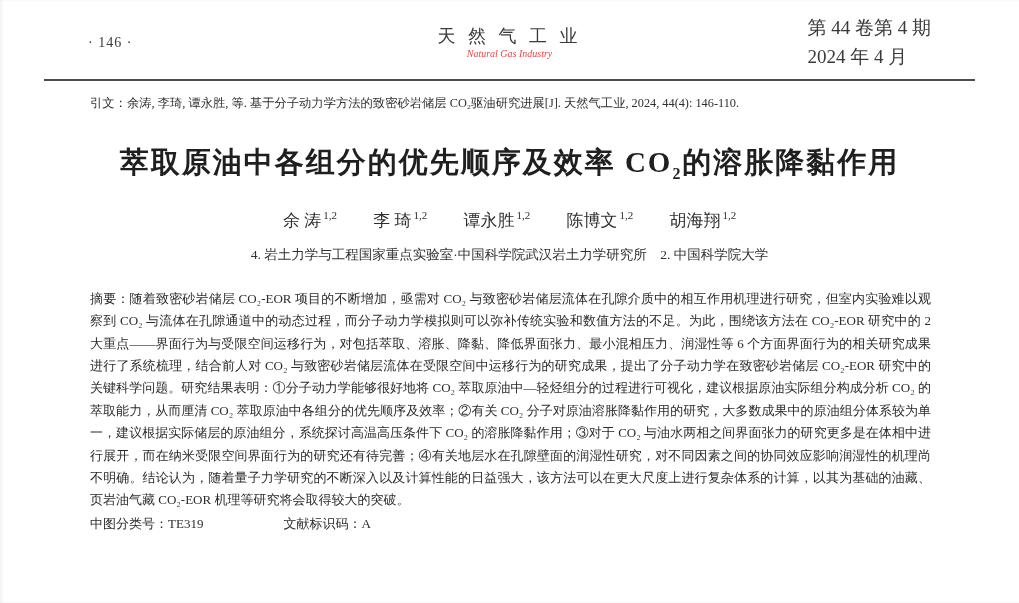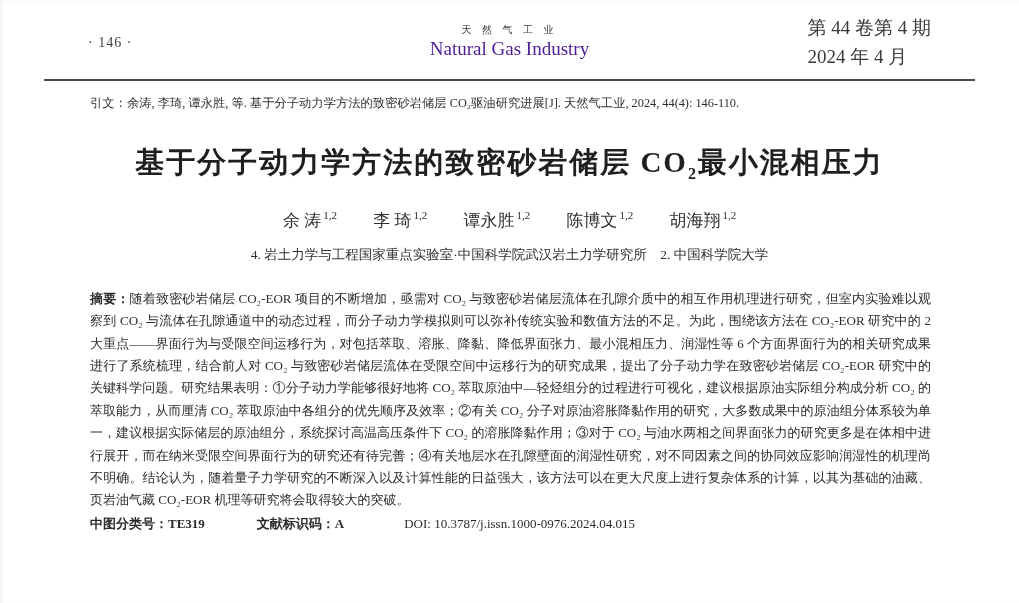--- a/index.html
+++ b/index.html
@@ -19,22 +19,22 @@
 
   
   .running-head {
     display: grid;
     grid-template-columns: 1fr auto 1fr;
     align-items: center;
     padding: 14px 88px 0 88px;
   }
   .page-number { font-size: 14px; letter-spacing: 1px; color: #3a3a3a; }
   .journal-block { text-align: center; line-height: 1.25; }
-  .journal-cn { font-size: 10px; letter-spacing: 4px; color: #3a3a3a; }
-  .journal-en { font-size: 19px; color: #4c1d95; }
+  .journal-cn { font-size: 18px; letter-spacing: 4px; color: #3a3a3a; }
+  .journal-en { font-size: 10px; color: #ef4444; font-style: italic; }
   .issue-block { text-align: left; justify-self: end; font-size: 19px; line-height: 1.5; color: #3a3a3a; }
 
   .head-rule {
     height: 2px;
     background: #4c4c4c;
     margin: 8px 44px 0 44px;
   }
 
   
   .citation {
@@ -77,32 +77,32 @@
   }
 
   
   .meta-block {
     margin: 24px 88px 0 90px;
     font-size: 13px;
     line-height: 22.4px;
     text-align: justify;
     color: #2b2b2b;
   }
-  .meta-label { font-weight: bold; }
+  .meta-label { font-weight: normal; }
 
   .keywords-line { margin-top: 0; }
 
   .classification-line {
     display: flex;
     gap: 8px;
     text-align: left;
     margin-top: 1px;
   }
   .classification-line .clc   { white-space: pre; }
-  .classification-line .doccode { margin-left: 44px; white-space: pre; }
+  .classification-line .doccode { margin-left: 72px; white-space: pre; }
   .classification-line .doi   { margin-left: 52px; white-space: pre; }
 </style>
 </head>
 <body>
 
 <div class="page">
 
   <div class="running-head">
     <span class="page-number">· 146 ·</span>
     <div class="journal-block">
@@ -114,34 +114,33 @@
       <div>2024 年 4 月</div>
     </div>
   </div>
 
   <div class="head-rule"></div>
 
   <div class="citation">
     <div class="cite-cn-line"><span class="cite-label">引文：</span><span>余涛, 李琦, 谭永胜, 等. 基于分子动力学方法的致密砂岩储层 CO₂驱油研究进展[J]. 天然气工业, 2024, 44(4): 146-110.</span></div>
   </div>
 
-  <h1 class="paper-title"><span>基于分子动力学方法的致密砂岩储层 CO</span><sub>2</sub><span>最小混相压力</span></h1>
+  <h1 class="paper-title"><span>萃取原油中各组分的优先顺序及效率 CO</span><sub>2</sub><span>的溶胀降黏作用</span></h1>
 
   <div class="authors">
     <span class="author"><span>余 涛</span><sup>1,2</sup></span>
     <span class="author"><span>李 琦</span><sup>1,2</sup></span>
     <span class="author"><span>谭永胜</span><sup>1,2</sup></span>
     <span class="author"><span>陈博文</span><sup>1,2</sup></span>
     <span class="author"><span>胡海翔</span><sup>1,2</sup></span>
   </div>
 
   <div class="affiliation">4. 岩土力学与工程国家重点实验室·中国科学院武汉岩土力学研究所　2. 中国科学院大学</div>
 
   <div class="meta-block">
     <div><span class="meta-label">摘要：</span><span>随着致密砂岩储层 CO₂-EOR 项目的不断增加，亟需对 CO₂ 与致密砂岩储层流体在孔隙介质中的相互作用机理进行研究，但室内实验难以观察到 CO₂ 与流体在孔隙通道中的动态过程，而分子动力学模拟则可以弥补传统实验和数值方法的不足。为此，围绕该方法在 CO₂-EOR 研究中的 2 大重点——界面行为与受限空间运移行为，对包括萃取、溶胀、降黏、降低界面张力、最小混相压力、润湿性等 6 个方面界面行为的相关研究成果进行了系统梳理，结合前人对 CO₂ 与致密砂岩储层流体在受限空间中运移行为的研究成果，提出了分子动力学在致密砂岩储层 CO₂-EOR 研究中的关键科学问题。研究结果表明：①分子动力学能够很好地将 CO₂ 萃取原油中—轻烃组分的过程进行可视化，建议根据原油实际组分构成分析 CO₂ 的萃取能力，从而厘清 CO₂ 萃取原油中各组分的优先顺序及效率；②有关 CO₂ 分子对原油溶胀降黏作用的研究，大多数成果中的原油组分体系较为单一，建议根据实际储层的原油组分，系统探讨高温高压条件下 CO₂ 的溶胀降黏作用；③对于 CO₂ 与油水两相之间界面张力的研究更多是在体相中进行展开，而在纳米受限空间界面行为的研究还有待完善；④有关地层水在孔隙壁面的润湿性研究，对不同因素之间的协同效应影响润湿性的机理尚不明确。结论认为，随着量子力学研究的不断深入以及计算性能的日益强大，该方法可以在更大尺度上进行复杂体系的计算，以其为基础的油藏、页岩油气藏 CO₂-EOR 机理等研究将会取得较大的突破。</span></div>
     <div class="classification-line">
       <span class="clc meta-label">中图分类号：TE319</span>
       <span class="doccode meta-label">文献标识码：A</span>
-      <span class="doi">DOI: 10.3787/j.issn.1000-0976.2024.04.015</span>
     </div>
   </div>
 
 </div>
 
 </body></html>

